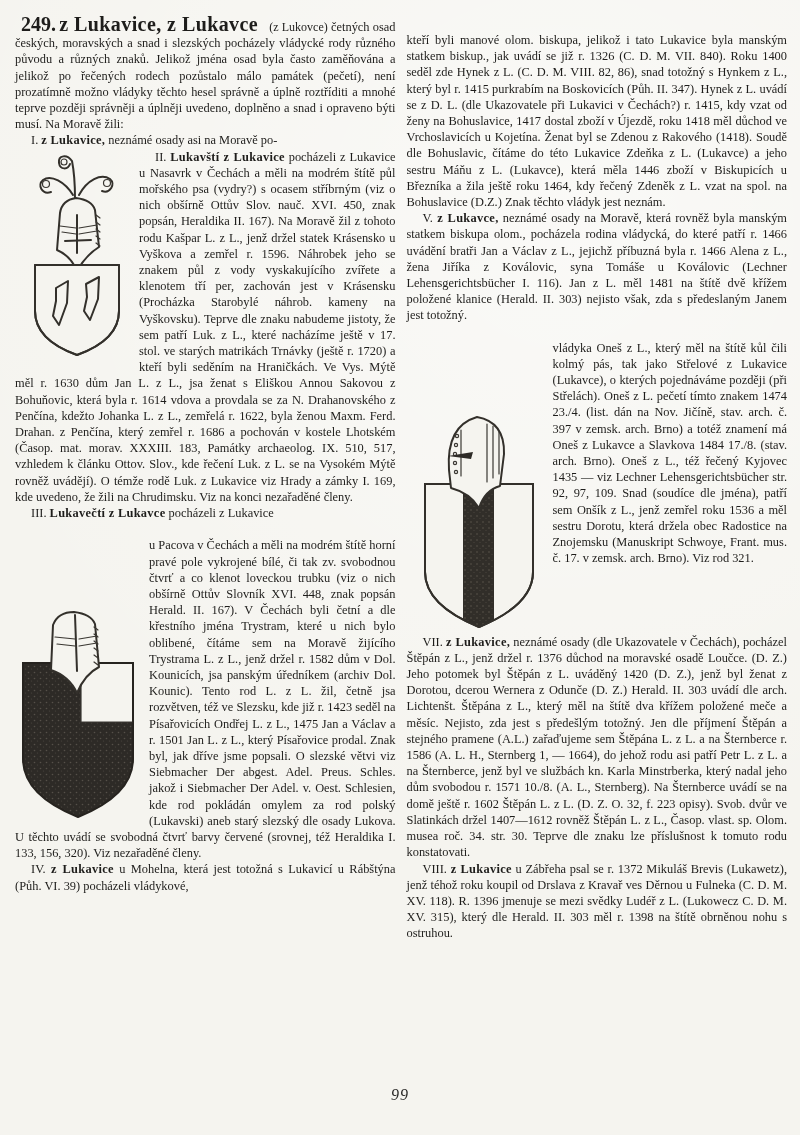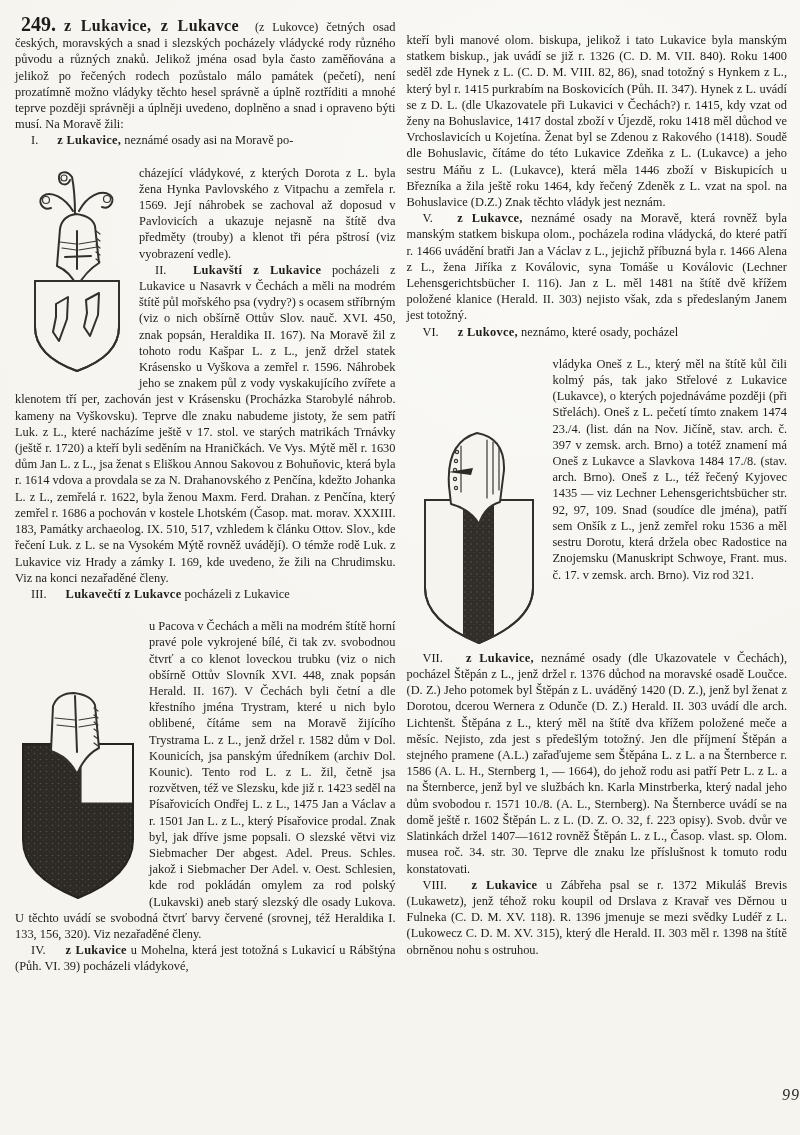--- a/index.html
+++ b/index.html
@@ -17,41 +17,41 @@
     padding:16px 13px 0 15px;
     background:
       radial-gradient(circle at 70% 20%, rgba(255,255,255,.5), rgba(0,0,0,0) 60%),
       #f5f4ef;
   }
   .columns { display:flex; gap:11px; }
   .col { width:381px; font-size:12.4px; line-height:16.2px; text-align:justify; }
   .col p { text-align:justify; }
   p.intro { text-indent:6px; }
   .h-num  { font-weight:bold; font-size:20px; }
-  .h-title{ font-weight:bold; font-size:16px; letter-spacing:.4px; }
+  .h-title{ font-weight:bold; font-size:20px; letter-spacing:.4px; }
   .h-paren{ font-size:12px;margin-left:8px; }
   p.sec { text-indent:16px; }
   p.cont { text-indent:0;margin-top:16px; }
-  .sec-name { font-weight:bold; letter-spacing:.3px;margin-left:16px; }
+  .sec-name { font-weight:bold; letter-spacing:.3px; }
   .wrapblock { overflow:visible; }
   .wrapblock::after { content:""; display:block; clear:both; }
   .crest {
     float:left;
     display:flex; align-items:flex-end; justify-content:center;
   }
   .crest svg { display:block; }
   .crest-1 { width:96px;  height:208px; margin:2px 14px 2px 14px; }
   .crest-2 { width:114px; height:282px; margin:0 14px 4px 6px; }
   .crest-3 { width:116px; height:290px; margin:0 16px 4px 14px; }
   .ink { stroke:#33302b; fill:none; stroke-width:2; stroke-linejoin:round; stroke-linecap:round; }
   .ink-thin { stroke:#3a3732; fill:none; stroke-width:1.2; stroke-linecap:round; }
   .paper { fill:#f5f4ef; }
   .page-number {
     position:absolute; left:0; right:0; top:1086px;
-    text-align:right;
+    text-align:center;
     font-style:italic; font-size:16px; color:#2a2927;
     letter-spacing:1px;
   }
 </style>
 </head>
 <body>
 
 <div class="page">
   <div class="columns">
 
@@ -85,21 +85,20 @@
             <path class="ink" d="M36 88 L62 87"></path>
             <path class="ink-thin" d="M67 62 l4 3 m-4 4 l4 3 m-4 4 l4 3 m-4 4 l4 3 m-4 4 l4 3"></path>
 
             <path class="ink paper" d="M6 112 L90 112 L90 158 Q90 187 48 202 Q6 187 6 158 Z" fill="none"></path>
             <path class="ink" d="M6 112 L90 112 L90 158 Q90 187 48 202 Q6 187 6 158 Z"></path>
 
             <path class="ink" d="M27 135 L39 128 L38 150 L30 172 L24 163 L27 148 Z"></path>
             <path class="ink" d="M57 131 L70 124 L69 146 L61 167 L55 158 L58 144 Z"></path>
           </svg>
         </div>
-        <p class="cont">cházející vládykové, z kterých Dorota z L. byla žena Hynka Pavlovského z Vitpachu a zemřela r. 1569. Její náhrobek se zachoval až doposud v Pavlovicích a ukazuje nejasně na štítě dva předměty (trouby) a klenot tři péra pštrosí (viz vyobrazení vedle).</p>
         <p class="sec"><span>II.</span>
           <span class="sec-name">Lukavští z Lukavice</span>
           <span>pocházeli z Lukavice u Nasavrk v Čechách a měli na modrém štítě půl mořského psa (vydry?) s ocasem stříbrným (viz o nich obšírně Ottův Slov. nauč. XVI. 450, znak popsán, Heraldika II. 167). Na Moravě žil z tohoto rodu Kašpar L. z L., jenž držel statek Krásensko u Vyškova a zemřel r. 1596. Náhrobek jeho se znakem půl z vody vyskakujícího zvířete a klenotem tří per, zachován jest v Krásensku (Procházka Starobylé náhrob. kameny na Vyškovsku). Teprve dle znaku nabudeme jistoty, že sem patří Luk. z L., které nacházíme ještě v 17. stol. ve starých matrikách Trnávky (ještě r. 1720) a kteří byli seděním na Hraničkách. Ve Vys. Mýtě měl r. 1630 dům Jan L. z L., jsa ženat s Eliškou Annou Sakovou z Bohuňovic, která byla r. 1614 vdova a provdala se za N. Drahanovského z Penčína, kdežto Johanka L. z L., zemřelá r. 1622, byla ženou Maxm. Ferd. Drahan. z Penčína, který zemřel r. 1686 a pochován v kostele Lhotském (Časop. mat. morav. XXXIII. 183, Památky archaeolog. IX. 510, 517, vzhledem k článku Ottov. Slov., kde řečení Luk. z L. se na Vysokém Mýtě rovněž uvádějí). O témže rodě Luk. z Lukavice viz Hrady a zámky I. 169, kde uvedeno, že žili na Chrudimsku. Viz na konci nezařaděné členy.</span></p>
       </div>
 
       <p class="sec"><span>III.</span>
         <span class="sec-name">Lukavečtí z Lukavce</span>
         <span>pocházeli z Lukavice</span></p>
 
       <div class="wrapblock">
@@ -135,23 +134,20 @@
     </div>
 
     <div class="col">
 
       <p class="cont">kteří byli manové olom. biskupa, jelikož i tato Lukavice byla manským statkem biskup., jak uvádí se již r. 1326 (C. D. M. VII. 840). Roku 1400 seděl zde Hynek z L. (C. D. M. VIII. 82, 86), snad totožný s Hynkem z L., který byl r. 1415 purkrabím na Boskovicích (Půh. II. 347). Hynek z L. uvádí se z D. L. (dle Ukazovatele při Lukavici v Čechách?) r. 1415, kdy vzat od ženy na Bohuslavice, 1417 dostal zboží v Újezdě, roku 1418 měl důchod ve Vrchoslavicích u Kojetína. Ženat byl se Zdenou z Rakového (1418). Soudě dle Bohuslavic, čítáme do této Lukavice Zdeňka z L. (Lukavce) a jeho sestru Máňu z L. (Lukavce), která měla 1446 zboží v Biskupicích u Březníka a žila ještě roku 1464, kdy řečený Zdeněk z L. vzat na spol. na Bohuslavice (D.Z.) Znak těchto vládyk jest neznám.</p>
 
       <p class="sec"><span>V.</span>
         <span class="sec-name">z Lukavce,</span>
         <span>neznámé osady na Moravě, která rovněž byla manským statkem biskupa olom., pocházela rodina vládycká, do které patří r. 1466 uvádění bratři Jan a Václav z L., jejichž příbuzná byla r. 1466 Alena z L., žena Jiříka z Koválovic, syna Tomáše u Koválovic (Lechner Lehensgerichtsbücher I. 116). Jan z L. měl 1481 na štítě dvě křížem položené klanice (Herald. II. 303) nejisto však, zda s předeslaným Janem jest totožný.</span></p>
 
-      <p class="sec"><span>VI.</span>
-        <span class="sec-name">z Lukovce,</span>
-        <span>neznámo, které osady, pocházel</span></p>
 
       <div class="wrapblock">
         <div class="crest crest-3">
 
           <svg width="116" height="218" viewBox="0 0 116 218">
             <defs>
               <pattern id="speck2" width="6" height="6" patternUnits="userSpaceOnUse">
                 <rect width="6" height="6" fill="#312e29"></rect>
                 <circle cx="2" cy="2" r="0.8" fill="#59534b"></circle>
                 <circle cx="5" cy="4.5" r="0.6" fill="#4b463f"></circle>

